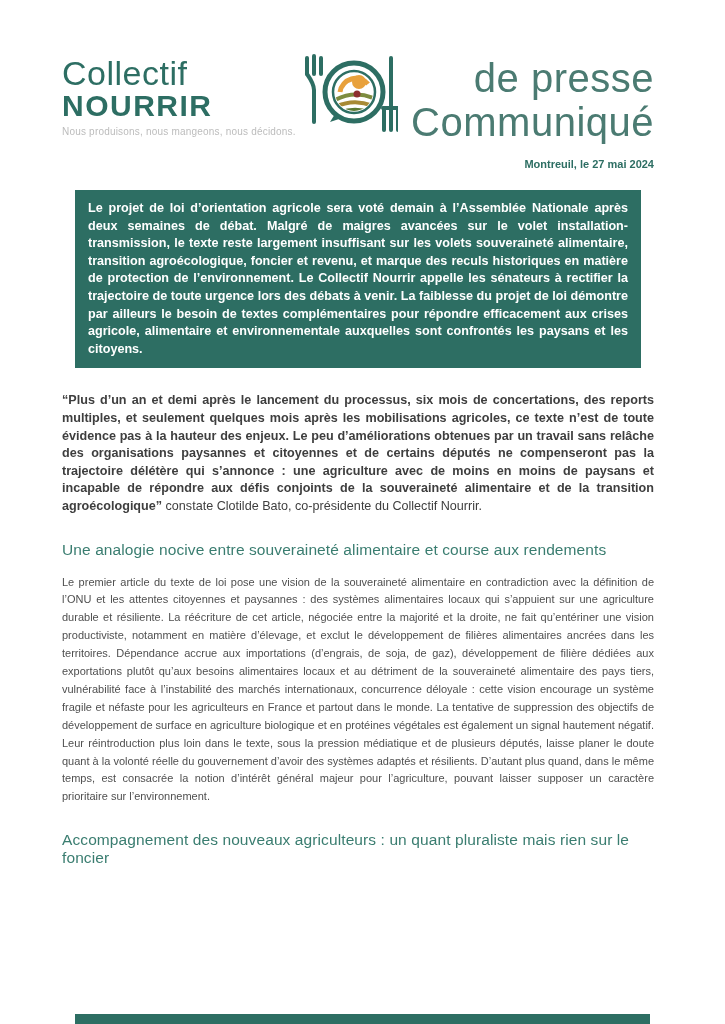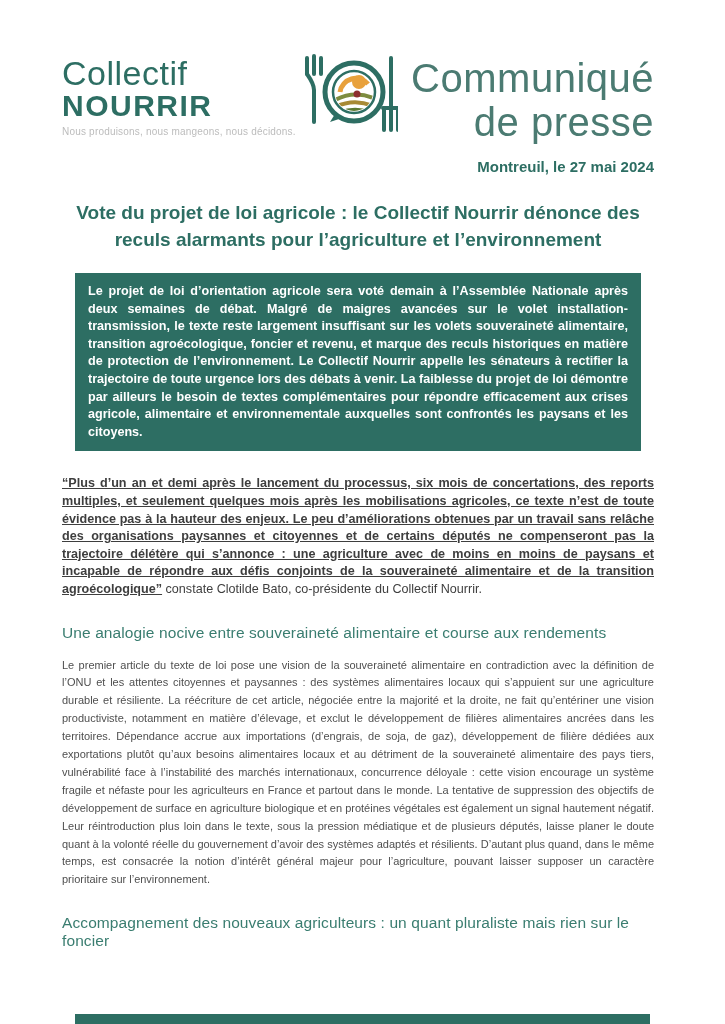--- a/index.html
+++ b/index.html
@@ -14,41 +14,41 @@
   }
   
   .header{display:flex;justify-content:space-between;align-items:flex-start;padding-top:56px;}
   .logo-block{display:flex;align-items:flex-start;gap:6px;}
   .logo-text{display:flex;flex-direction:column;}
   .logo-title{font-size:34px;line-height:34px;color:#2d6e63;font-weight:400;letter-spacing:.5px;}
   .logo-subtitle{font-size:30px;line-height:32px;color:#2d6e63;font-weight:800;letter-spacing:1.5px;}
   .logo-tagline{margin-top:4px;font-size:10px;color:#bcbcbc;letter-spacing:.2px;white-space:nowrap;}
   .logo-icon{margin-top:-4px;}
   .doc-type{ text-align:right;color:#4b7b72;font-size:40px;line-height:44px;font-weight:300;letter-spacing:.5px;}
-  .dateline{margin-top:14px;text-align:right;color:#2d6e63;font-size:15px;font-weight:700;}
+  .dateline{margin-top:14px;text-align:right;color:#2d6e63;font-size:11px;font-weight:700;}
   
   .headline{
     margin-top:24px;text-align:center;
     color:#2d6e63;font-size:19px;font-weight:700;line-height:27px;
     padding:0 6px;
   }
   
   .lead-box{
     margin:20px 13px 0 13px;
     background:#2d6e63;color:#ffffff;
     font-size:12.6px;font-weight:700;line-height:17.6px;
     text-align:justify;
     padding:10px 13px;
   }
   
   .quote{
     margin-top:24px;
     color:#3e3e3e;font-size:12.6px;line-height:17.6px;text-align:justify;
   }
-  .quote .q-text{font-weight:700;text-decoration:underline;}
+  .quote .q-text{font-weight:700;}
   .quote .q-attrib{font-weight:400;}
   
   .section-heading{
     margin-top:25px;
     color:#3a7d70;font-size:15.5px;font-weight:400;letter-spacing:.1px;
   }
   .body-par{
     margin-top:15px;
     color:#4f4f4f;font-size:11px;line-height:17.9px;text-align:justify;
   }
@@ -104,28 +104,27 @@
             <line x1="82" y1="56" x2="82" y2="78"></line>
             <line x1="89" y1="56" x2="89" y2="78"></line>
             <line x1="96" y1="56" x2="96" y2="78"></line>
           </g>
         </svg>
       </div>
     </div>
 
     <div>
       <div class="doc-type">
+        <div>de presse</div>
         <div>Communiqué</div>
-        <div>de presse</div>
       </div>
       <div class="dateline">Montreuil, le 27 mai 2024</div>
     </div>
   </div>
 
-  <h1 class="headline" style="margin-bottom:0;">Vote du projet de loi agricole : le Collectif Nourrir dénonce des reculs alarmants pour l’agriculture et l’environnement</h1>
 
   <div class="lead-box">Le projet de loi d’orientation agricole sera voté demain à l’Assemblée Nationale après deux semaines de débat. Malgré de maigres avancées sur le volet installation-transmission, le texte reste largement insuffisant sur les volets souveraineté alimentaire, transition agroécologique, foncier et revenu, et marque des reculs historiques en matière de protection de l’environnement. Le Collectif Nourrir appelle les sénateurs à rectifier la trajectoire de toute urgence lors des débats à venir. La faiblesse du projet de loi démontre par ailleurs le besoin de textes complémentaires pour répondre efficacement aux crises agricole, alimentaire et environnementale auxquelles sont confrontés les paysans et les citoyens.</div>
 
   <p class="quote" style="margin-bottom:0;"><span class="q-text">“Plus d’un an et demi après le lancement du processus, six mois de concertations, des reports multiples, et seulement quelques mois après les mobilisations agricoles, ce texte n’est de toute évidence pas à la hauteur des enjeux. Le peu d’améliorations obtenues par un travail sans relâche des organisations paysannes et citoyennes et de certains députés ne compenseront pas la trajectoire délétère qui s’annonce : une agriculture avec de moins en moins de paysans et incapable de répondre aux défis conjoints de la souveraineté alimentaire et de la transition agroécologique”</span><span class="q-attrib"> constate Clotilde Bato, co-présidente du Collectif Nourrir.</span></p>
 
   <h2 class="section-heading" style="margin-bottom:0;">Une analogie nocive entre souveraineté alimentaire et course aux rendements</h2>
   <p class="body-par" style="margin-bottom:0;">Le premier article du texte de loi pose une vision de la souveraineté alimentaire en contradiction avec la définition de l’ONU et les attentes citoyennes et paysannes : des systèmes alimentaires locaux qui s’appuient sur une agriculture durable et résiliente. La réécriture de cet article, négociée entre la majorité et la droite, ne fait qu’entériner une vision productiviste, notamment en matière d’élevage, et exclut le développement de filières alimentaires ancrées dans les territoires. Dépendance accrue aux importations (d’engrais, de soja, de gaz), développement de filière dédiées aux exportations plutôt qu’aux besoins alimentaires locaux et au détriment de la souveraineté alimentaire des pays tiers, vulnérabilité face à l’instabilité des marchés internationaux, concurrence déloyale : cette vision encourage un système fragile et néfaste pour les agriculteurs en France et partout dans le monde. La tentative de suppression des objectifs de développement de surface en agriculture biologique et en protéines végétales est également un signal hautement négatif. Leur réintroduction plus loin dans le texte, sous la pression médiatique et de plusieurs députés, laisse planer le doute quant à la volonté réelle du gouvernement d’avoir des systèmes adaptés et résilients. D’autant plus quand, dans le même temps, est consacrée la notion d’intérêt général majeur pour l’agriculture, pouvant laisser supposer un caractère prioritaire sur l’environnement.</p>
 
   <h2 class="section-heading" style="margin-bottom:0;">Accompagnement des nouveaux agriculteurs : un quant pluraliste mais rien sur le foncier</h2>
 

